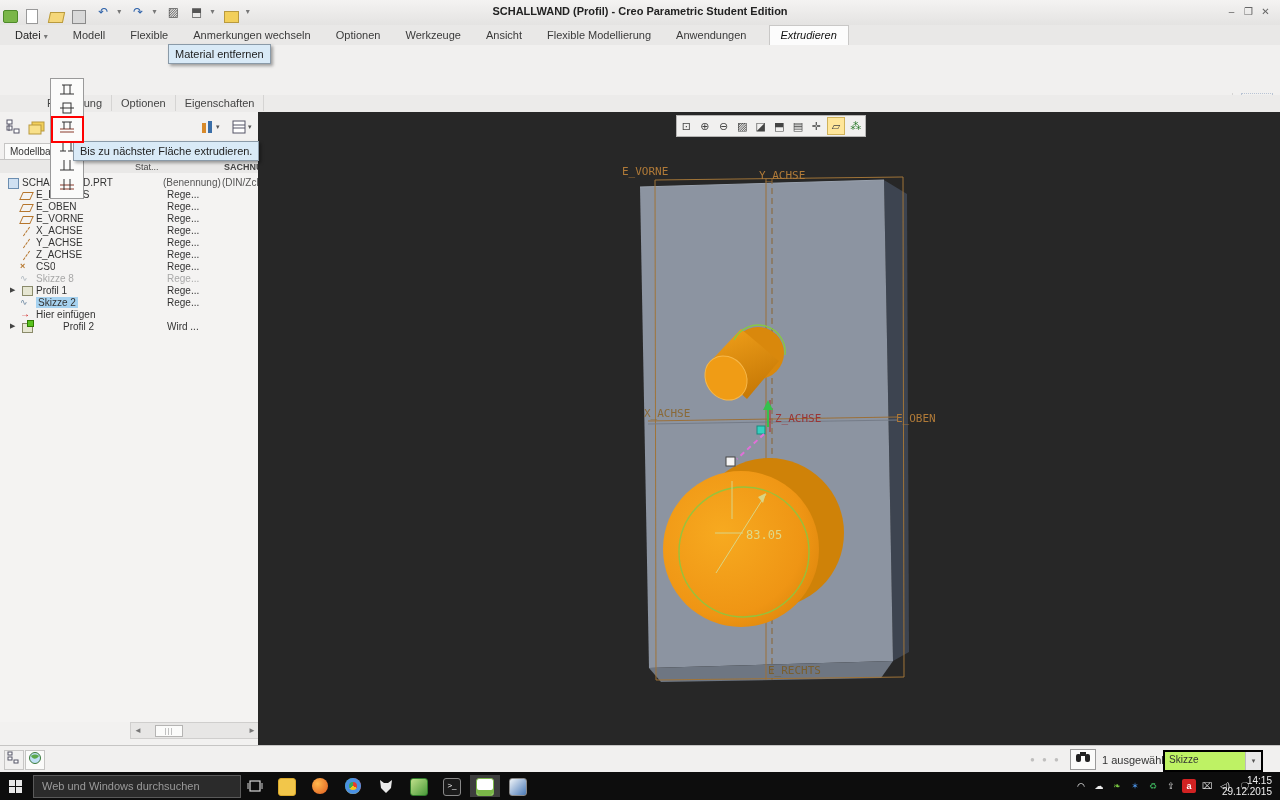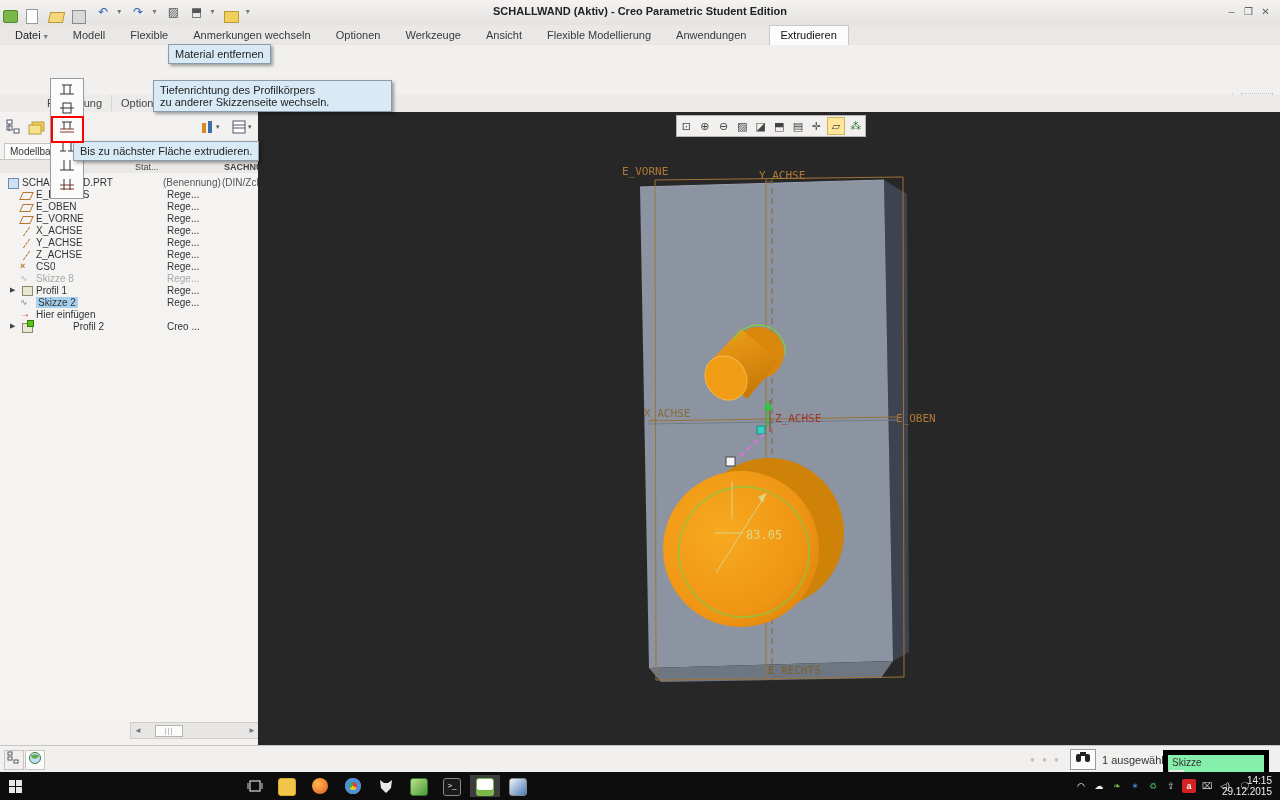--- a/index.html
+++ b/index.html
@@ -17,21 +17,21 @@
   .shape-page{background:#fff;border:1px solid #999;width:10px;height:13px;margin-top:5px;}
   .shape-open{background:#f5d77a;border:1px solid #b99a3e;width:13px;height:9px;margin-top:8px;transform:skewX(-12deg);}
   .shape-save{background:#d9d9d9;border:1px solid #8a8a8a;width:12px;height:12px;margin-top:6px;}
   .shape-folder{background:#f2cf5a;border:1px solid #b99a3e;width:13px;height:10px;margin-top:7px;}
   #win-title{left:0;top:5px;width:1280px;text-align:center;font-weight:bold;font-size:11px;color:#222;}
   .winbtn{width:17px;height:13px;text-align:center;line-height:12px;font-size:10px;color:#666;}
   
   #tabrow{left:0;top:25px;width:1280px;height:20px;background:#e9e8e7;border-bottom:1px solid #d2d1d0;}
   .rtab{display:inline-block;height:19px;line-height:19px;padding:0 11px;color:#3a3a3a;text-align:center;}
   .rtab.file{color:#222;}
-  .rtab.active{background:#fcfcfc;border:1px solid #c9c8c7;border-bottom:none;color:#111;}
+  .rtab.active{background:#fcfcfc;border:1px solid #c9c8c7;border-bottom:none;font-style:italic;color:#111;}
   .tr-right{top:27px;height:16px;line-height:15px;text-align:center;color:#555;}
   #help-btn{background:#555;color:#fff;border-radius:50%;width:13px;height:13px;font-size:10px;line-height:13px;}
   
   #ribbon{left:0;top:45px;width:1280px;height:50px;background:#f1f0ef;}
   #dash-tabs{left:0;top:95px;width:1280px;height:17px;background:#ecebea;border-bottom:1px solid #c6c5c4;}
   .dtab{display:inline-block;height:16px;line-height:16px;padding:0 9px;border-right:1px solid #d5d4d3;color:#444;}
   .btn{border:1px solid transparent;display:flex;align-items:center;justify-content:center;}
   .btn.raised{border:1px solid #b9b8b7;background:#fbfbfa;}
   .sep-v{width:1px;background:#d5d4d3;}
   .sq-ico{border:1px solid #666;background:#e4e4e4;}
@@ -75,21 +75,21 @@
   .scroll-thumb{position:absolute;left:24px;top:2px;width:26px;height:10px;background:#fbfbfa;border:1px solid #b5b4b3;
      color:#999;font-size:7px;text-align:center;line-height:9px;letter-spacing:1px;}
   
   #viewport{left:258px;top:112px;width:1022px;height:633px;background:#272727;}
   #vp-toolbar{left:676px;top:115px;width:188px;height:20px;background:#f1f0ef;border:1px solid #b5b4b3;
      display:flex;align-items:center;z-index:20;}
   .vt-ico{width:17px;height:16px;margin:0 1px;text-align:center;line-height:16px;font-size:11px;color:#444;}
   .vt-ico.on{background:#ffe69a;border:1px solid #d0b25a;}
   
   #statusbar{left:0;top:745px;width:1280px;height:27px;background:#f1f0ef;border-top:1px solid #c6c5c4;}
-  #sel-filter{left:1163px;top:4px;width:96px;height:18px;background:#86efac;border:5px solid #000000;display:flex;flex-direction:column;}
+  #sel-filter{left:1163px;top:4px;width:96px;height:18px;background:#bef264;border:2px solid #000000;display:flex;}
   #sel-filter .val{flex:1;padding:2px 4px;font-size:10px;}
   #sel-filter .dd{width:15px;background:#e8e8e8;border-left:1px solid #bbb;text-align:center;font-size:7px;line-height:17px;color:#555;}
   .sb-ico{width:18px;height:18px;border:1px solid transparent;text-align:center;line-height:17px;}
   
   #taskbar{left:0;top:772px;width:1280px;height:28px;background:#0d0d0d;color:#b5b5b5;}
   #tb-search{left:33px;top:3px;width:198px;height:21px;background:#2b2b2b;border:1px solid #5a5a5a;
      color:#9a9a9a;font-size:11px;line-height:20px;padding-left:8px;}
   .tb-app{position:absolute;top:3px;width:30px;height:22px;text-align:center;}
   .tb-app .ic{margin:3px auto 0;width:16px;height:16px;border-radius:3px;}
   .tray-ico{position:absolute;top:7px;width:14px;height:14px;border-radius:2px;text-align:center;line-height:14px;font-size:9px;color:#ddd;}
@@ -108,21 +108,21 @@
     <span class="qa-ico"><div class="shape-save"></div></span>
     <span class="qa-ico" style="color:#2a5fa8;">↶</span>
     <span class="qa-ico qa-arrow">▾</span>
     <span class="qa-ico" style="color:#2a5fa8;">↷</span>
     <span class="qa-ico qa-arrow">▾</span>
     <span class="qa-ico">▨</span>
     <span class="qa-ico">⬒</span>
     <span class="qa-ico qa-arrow">▾</span>
     <span class="qa-ico"><div class="shape-folder"></div></span>
     <span class="qa-ico qa-arrow">▾</span>
-    <div id="win-title" class="abs">SCHALLWAND (Aktiv) - Creo Parametric Student Edition</div>
+    <div id="win-title" class="abs">SCHALLWAND (Profil) - Creo Parametric Student Edition</div>
     <div class="abs" style="right:6px;top:6px;display:flex;">
       <div class="winbtn">–</div>
       <div class="winbtn">❐</div>
       <div class="winbtn">✕</div>
     </div>
   </div>
 
   <div id="tabrow" class="abs">
     <span class="rtab file" style="margin-left:4px;"><span>Datei</span> <span style="font-size:8px;color:#777;">▾</span></span>
     <span class="rtab">Modell</span>
@@ -322,22 +322,22 @@
         <span class="stat">Rege...</span>
       </div>
       <div class="trow" style="top:136px;">
         <span class="abs" style="left:20px;top:-1px;color:#cc1111;font-weight:bold;">→</span>
         <span class="lbl" style="left:36px;">Hier einfügen</span>
       </div>
       <div class="trow" style="top:148px;">
         <span class="exp">▶</span>
         <span class="ext-ico" style="left:22px;top:2px;"></span>
         <span class="badge" style="left:27px;top:-1px;"></span>
-        <span class="lbl" style="left:38px;padding-left:35px;">Profil 2</span>
-        <span class="stat">Creo ...</span>
+        <span class="lbl" style="left:28px;padding-left:35px;">Profil 2</span>
+        <span class="stat">Wird ...</span>
       </div>
     </div>
     <div id="nav-scroll" class="abs">
       <span class="abs" style="left:3px;top:3px;">◄</span>
       <span class="scroll-thumb">|||</span>
       <span class="abs" style="right:3px;top:3px;">►</span>
     </div>
   </div>
 
   <div id="viewport" class="abs">
@@ -454,24 +454,20 @@
           <line x1="2" y1="12" x2="16" y2="12" stroke="#8a3a2a"></line>
           <line x1="2" y1="8" x2="16" y2="8" stroke="#8a3a2a"></line>
           <line x1="6" y1="13" x2="6" y2="2" stroke="#333"></line>
           <line x1="12" y1="13" x2="12" y2="2" stroke="#333"></line>
         </svg>
     </div>
   </div>
   <div id="red-box" class="abs"></div>
 
   <div class="abs tooltip" style="left:168px;top:44px;z-index:41;">Material entfernen</div>
-  <div class="abs tooltip" style="left:153px;top:80px;width:225px;">
-    <div>Tiefenrichtung des Profilkörpers</div>
-    <div>zu anderer Skizzenseite wechseln.</div>
-  </div>
   <div class="abs tooltip" style="left:73px;top:141px;">Bis zu nächster Fläche extrudieren.</div>
 
   <div id="statusbar" class="abs">
     <div class="abs sb-ico" style="left:4px;top:4px;border-color:#c6c5c4;">
       <svg width="14" height="14" viewBox="0 0 14 14">
           <rect x="1" y="1" width="4" height="3" fill="#fff" stroke="#556"></rect>
           <rect x="1" y="6" width="4" height="3" fill="#fff" stroke="#556"></rect>
           <rect x="7" y="9" width="4" height="3" fill="#fff" stroke="#556"></rect>
         </svg>
     </div>
@@ -498,20 +494,21 @@
     </div>
   </div>
 
   <div id="taskbar" class="abs">
     <div class="abs" style="left:9px;top:8px;display:grid;grid-template-columns:6px 6px;gap:1px;">
       <div class="startpane"></div>
         <div class="startpane"></div>
         <div class="startpane"></div>
         <div class="startpane"></div>
     </div>
+    <div id="tb-search" class="abs">Web und Windows durchsuchen</div>
     <div class="tb-app" style="left:240px;">
       <svg width="16" height="16" viewBox="0 0 16 16" style="margin-top:3px;">
           <rect x="3" y="3" width="10" height="10" fill="none" stroke="#d5d5d5" stroke-width="1.2"></rect>
           <line x1="1" y1="5" x2="1" y2="11" stroke="#d5d5d5"></line>
           <line x1="15" y1="5" x2="15" y2="11" stroke="#d5d5d5"></line>
         </svg>
     </div>
     <div class="tb-app" style="left:272px;">
         <div class="ic" style="background:#f2c64a;border:1px solid #d9a82a;"></div>
       </div>

